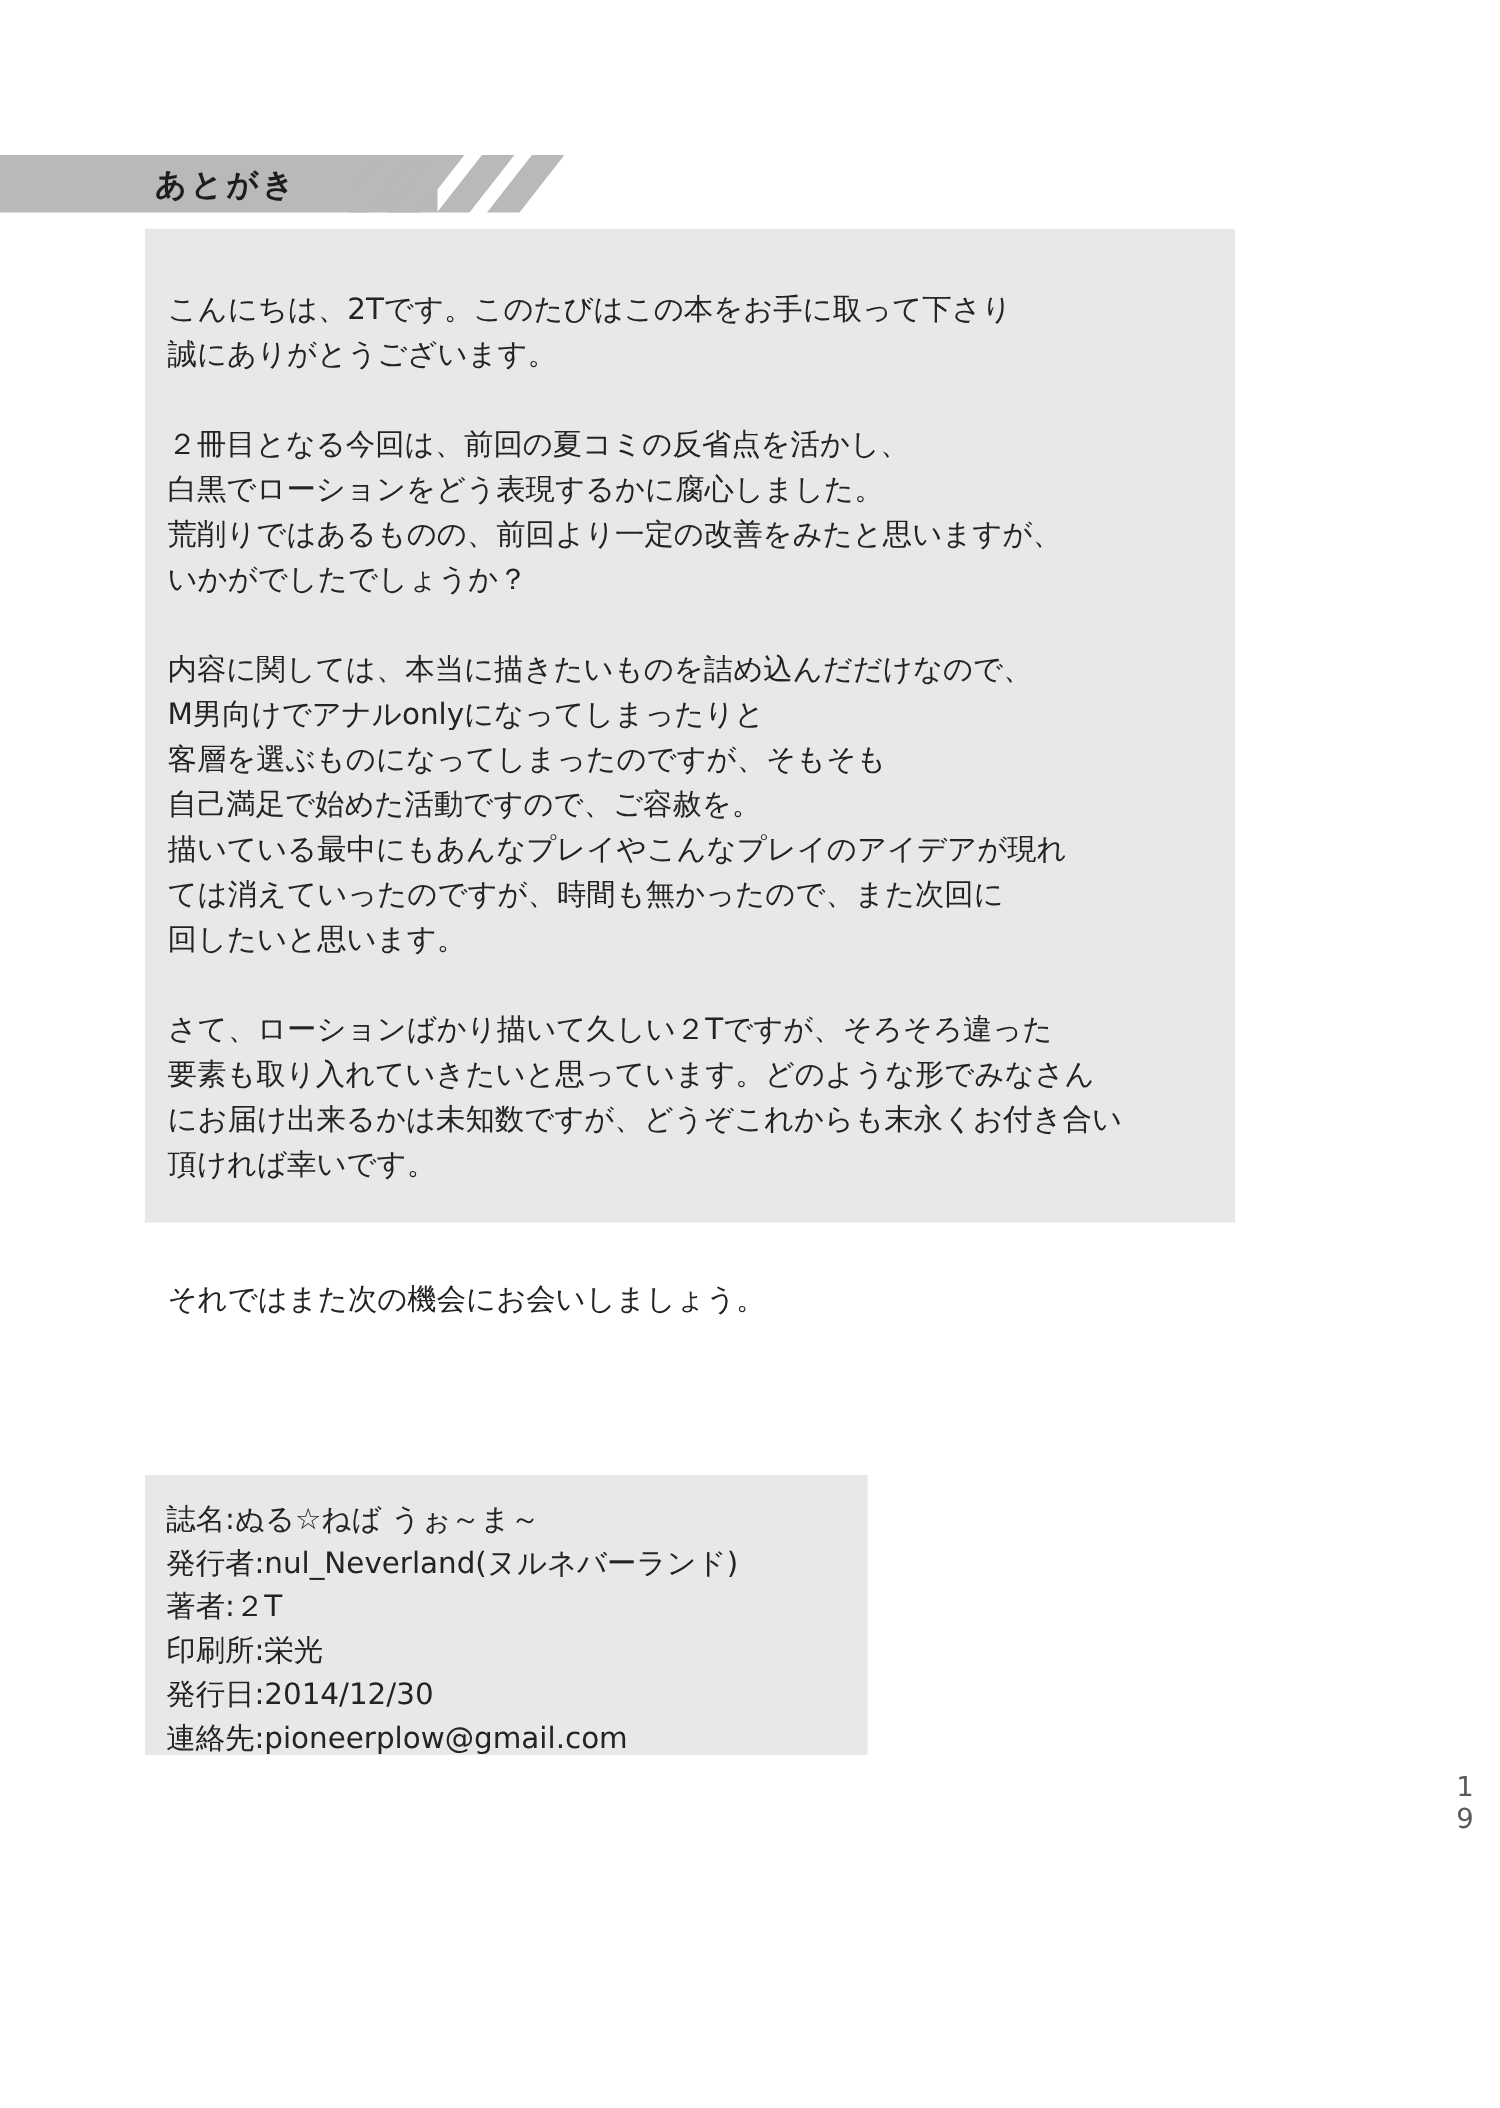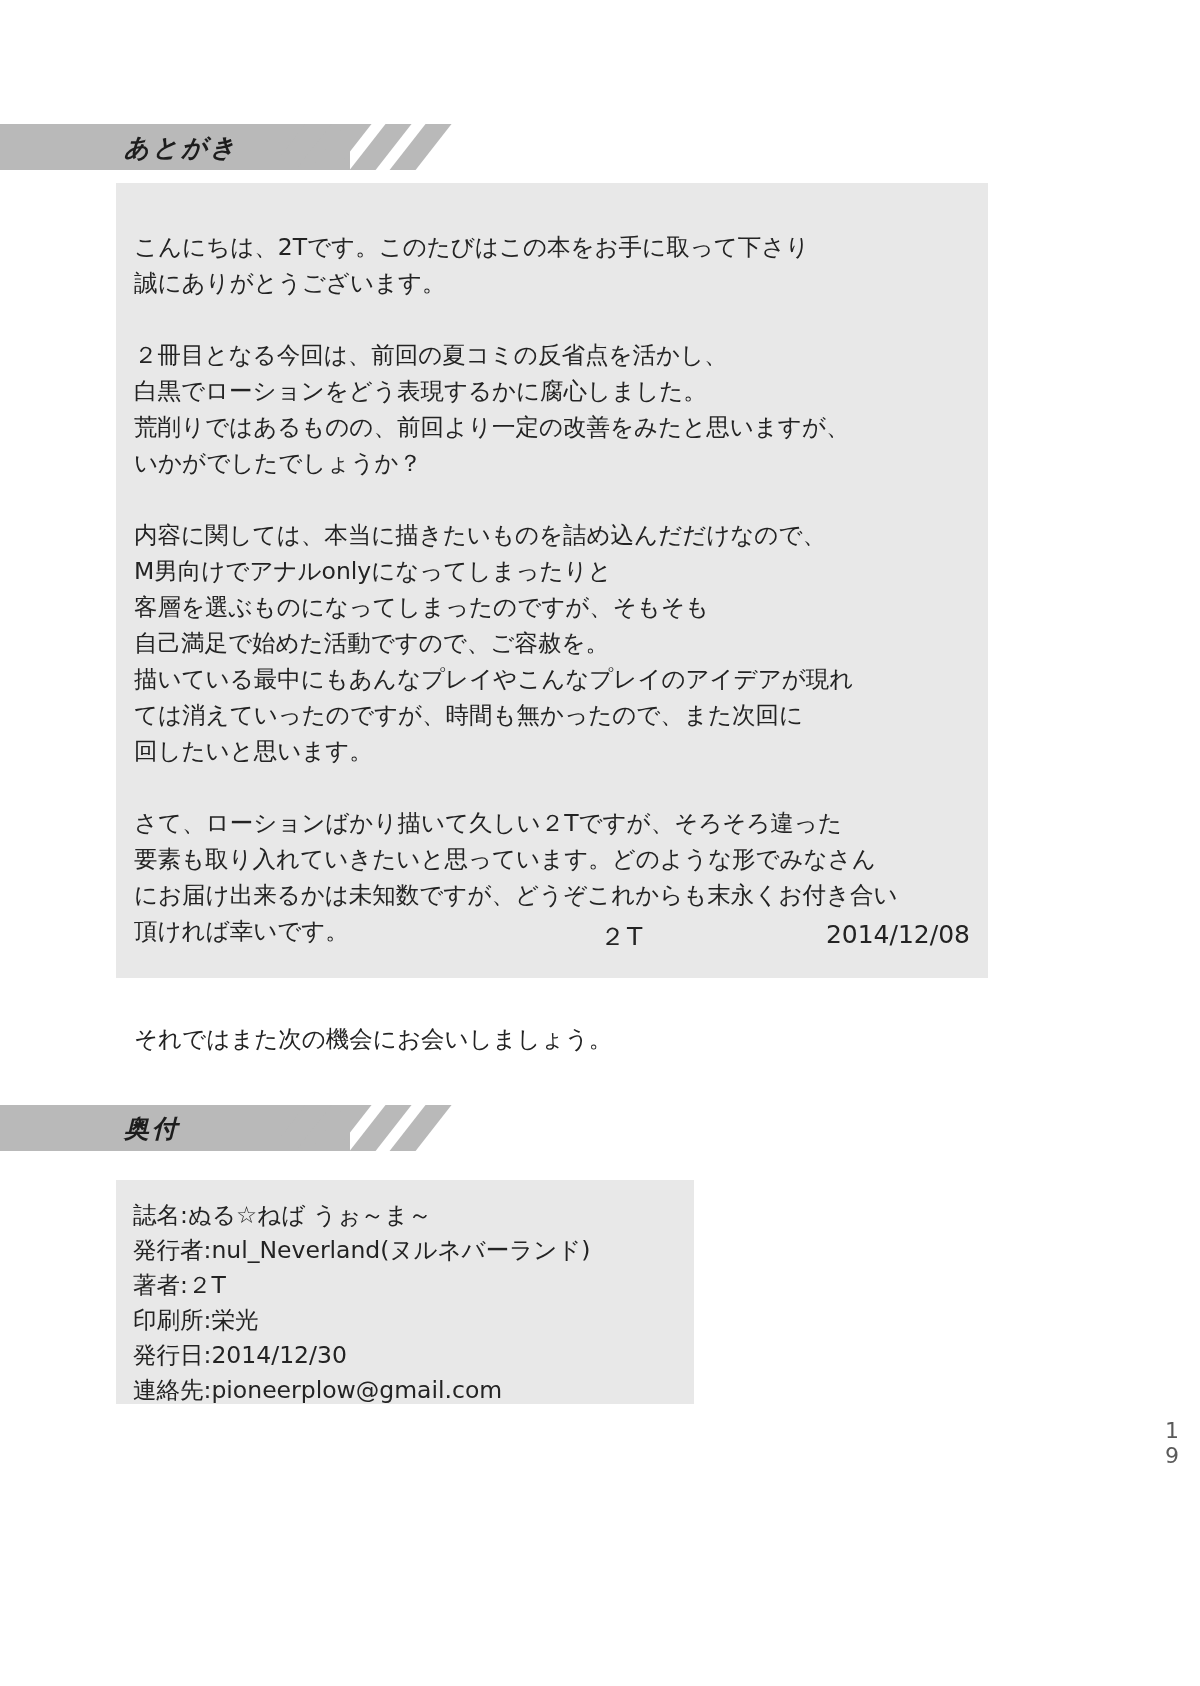--- a/index.html
+++ b/index.html
@@ -23,21 +23,20 @@
     width: 1200px;
     height: 1686px;
   }
 
   
   .section-head {
     position: absolute;
     left: 0;
     height: 59px;
     width: 470px;
-    font-style: italic;
   }
   .section-head .band {
     position: absolute;
     left: 0;
     top: 0;
     height: 46px;
     width: 350px;
     background: #b9b9b9;
   }
   .section-head .stripes {
@@ -175,35 +174,21 @@
 回したいと思います。
 
 さて、ローションばかり描いて久しい２Tですが、そろそろ違った
 要素も取り入れていきたいと思っています。どのような形でみなさん
 にお届け出来るかは未知数ですが、どうぞこれからも末永くお付き合い
 頂ければ幸いです。
 
 
 それではまた次の機会にお会いしましょう。</div>
 
-  <div class="sign-row">
-    <div class="author">２T</div>
-    <div class="date">2014/12/08</div>
-  </div>
-
-  <div class="section-head" style="top:1105px;">
-    <div class="band"></div>
-    <div class="stripes">
-      <i></i>
-        <i></i>
-        <i></i>
-        <i></i>
-    </div>
-    <div class="title">奥付</div>
-  </div>
+
 
   <div class="grey-box colophon-box"></div>
   <div class="colophon-text">誌名:ぬる☆ねば うぉ～ま～
 発行者:nul_Neverland(ヌルネバーランド)
 著者:２T
 印刷所:栄光
 発行日:2014/12/30
 連絡先:pioneerplow@gmail.com</div>
 
   <div class="page-number">

